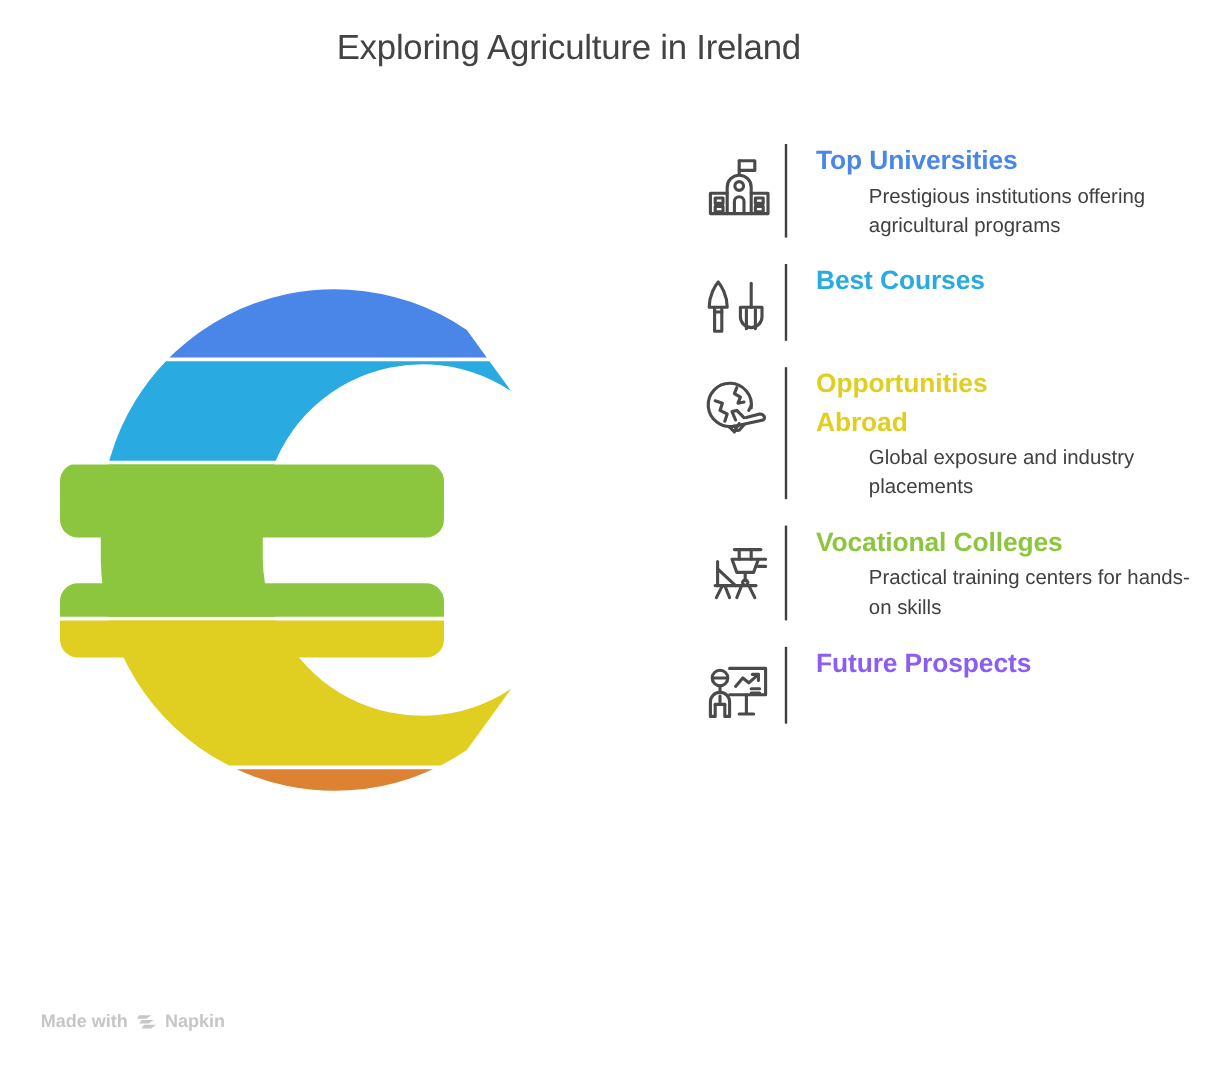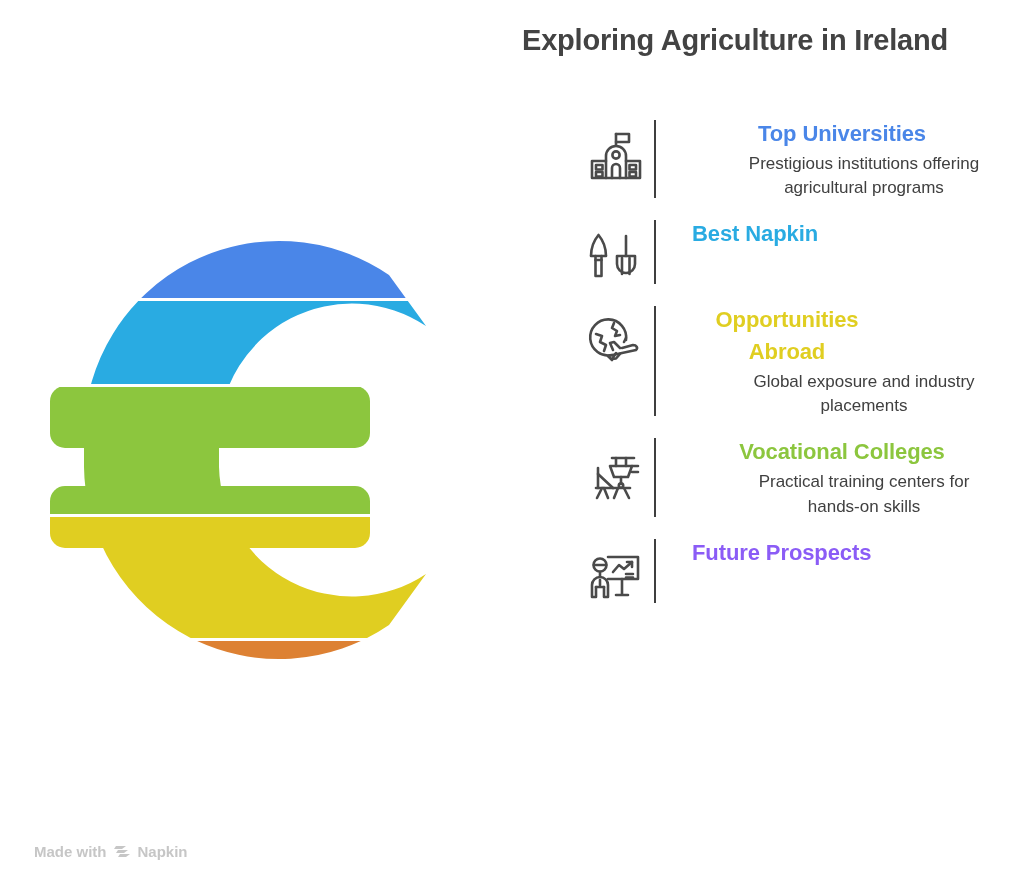--- a/index.html
+++ b/index.html
@@ -16,23 +16,23 @@
     height: 890px;
     background: #ffffff;
   }
 
   
   #page-title {
     position: absolute;
     top: 24px;
     left: 0;
     width: 948px;
-    text-align: right;
+    text-align: center;
     font-size: 29px;
-    font-weight: bold;
+    font-weight: normal;
     color: #434343;
     letter-spacing: -0.2px;
   }
 
   
   #euro-graphic {
     position: absolute;
     left: 34px;
     top: 170px;
     width: 500px;
@@ -63,23 +63,22 @@
   }
   .feature-icon svg { display: block; }
   .feature-divider {
     width: 2px;
     min-width: 2px;
     background: #3f3f3f;
     align-self: stretch;
     margin: 2px 0 2px 0;
   }
   .feature-text {
-    padding-left: 36px;
+    padding-left: 24px;
     padding-right: 6px;
-    text-align: center;
   }
   .feature-heading {
     font-size: 22px;
     font-weight: bold;
     line-height: 1.42;
     margin-bottom: 3px;
     letter-spacing: -0.1px;
   }
   .feature-desc {
     font-size: 17px;
@@ -196,21 +195,21 @@
           <path d="M9.5 30 L9.5 34 M15.5 30 L15.5 34"></path>
           <path d="M9.5 34 L15.5 34 L15.5 50 L9.5 50 Z"></path>
 
           <path d="M40 10 L40 30"></path>
           <path d="M31 30 L49 30 L49 38 a9 9 0 0 1 -18 0 Z"></path>
           <path d="M36 32 L36 48 M43.5 32 L43.5 48"></path>
         </svg>
       </div>
       <div class="feature-divider"></div>
       <div class="feature-text">
-        <div class="feature-heading" style="color:#29abe2">Best Napkin</div>
+        <div class="feature-heading" style="color:#29abe2">Best Courses</div>
       </div>
     </div>
 
     <div class="feature-item">
       <div class="feature-icon">
         <svg width="60" height="60" viewBox="0 0 60 60" fill="none" stroke="#4a4a4a" stroke-width="2.6" stroke-linecap="round" stroke-linejoin="round">
           <path d="M40 28 A18 18 0 1 0 26 43"></path>
           <path d="M10 22 L16 24 L14 30 L20 33 L18 39"></path>
           <path d="M28 11 L26 16 L31 19 L29 24 L34 23"></path>
           <path d="M40 26 L38 30"></path>

